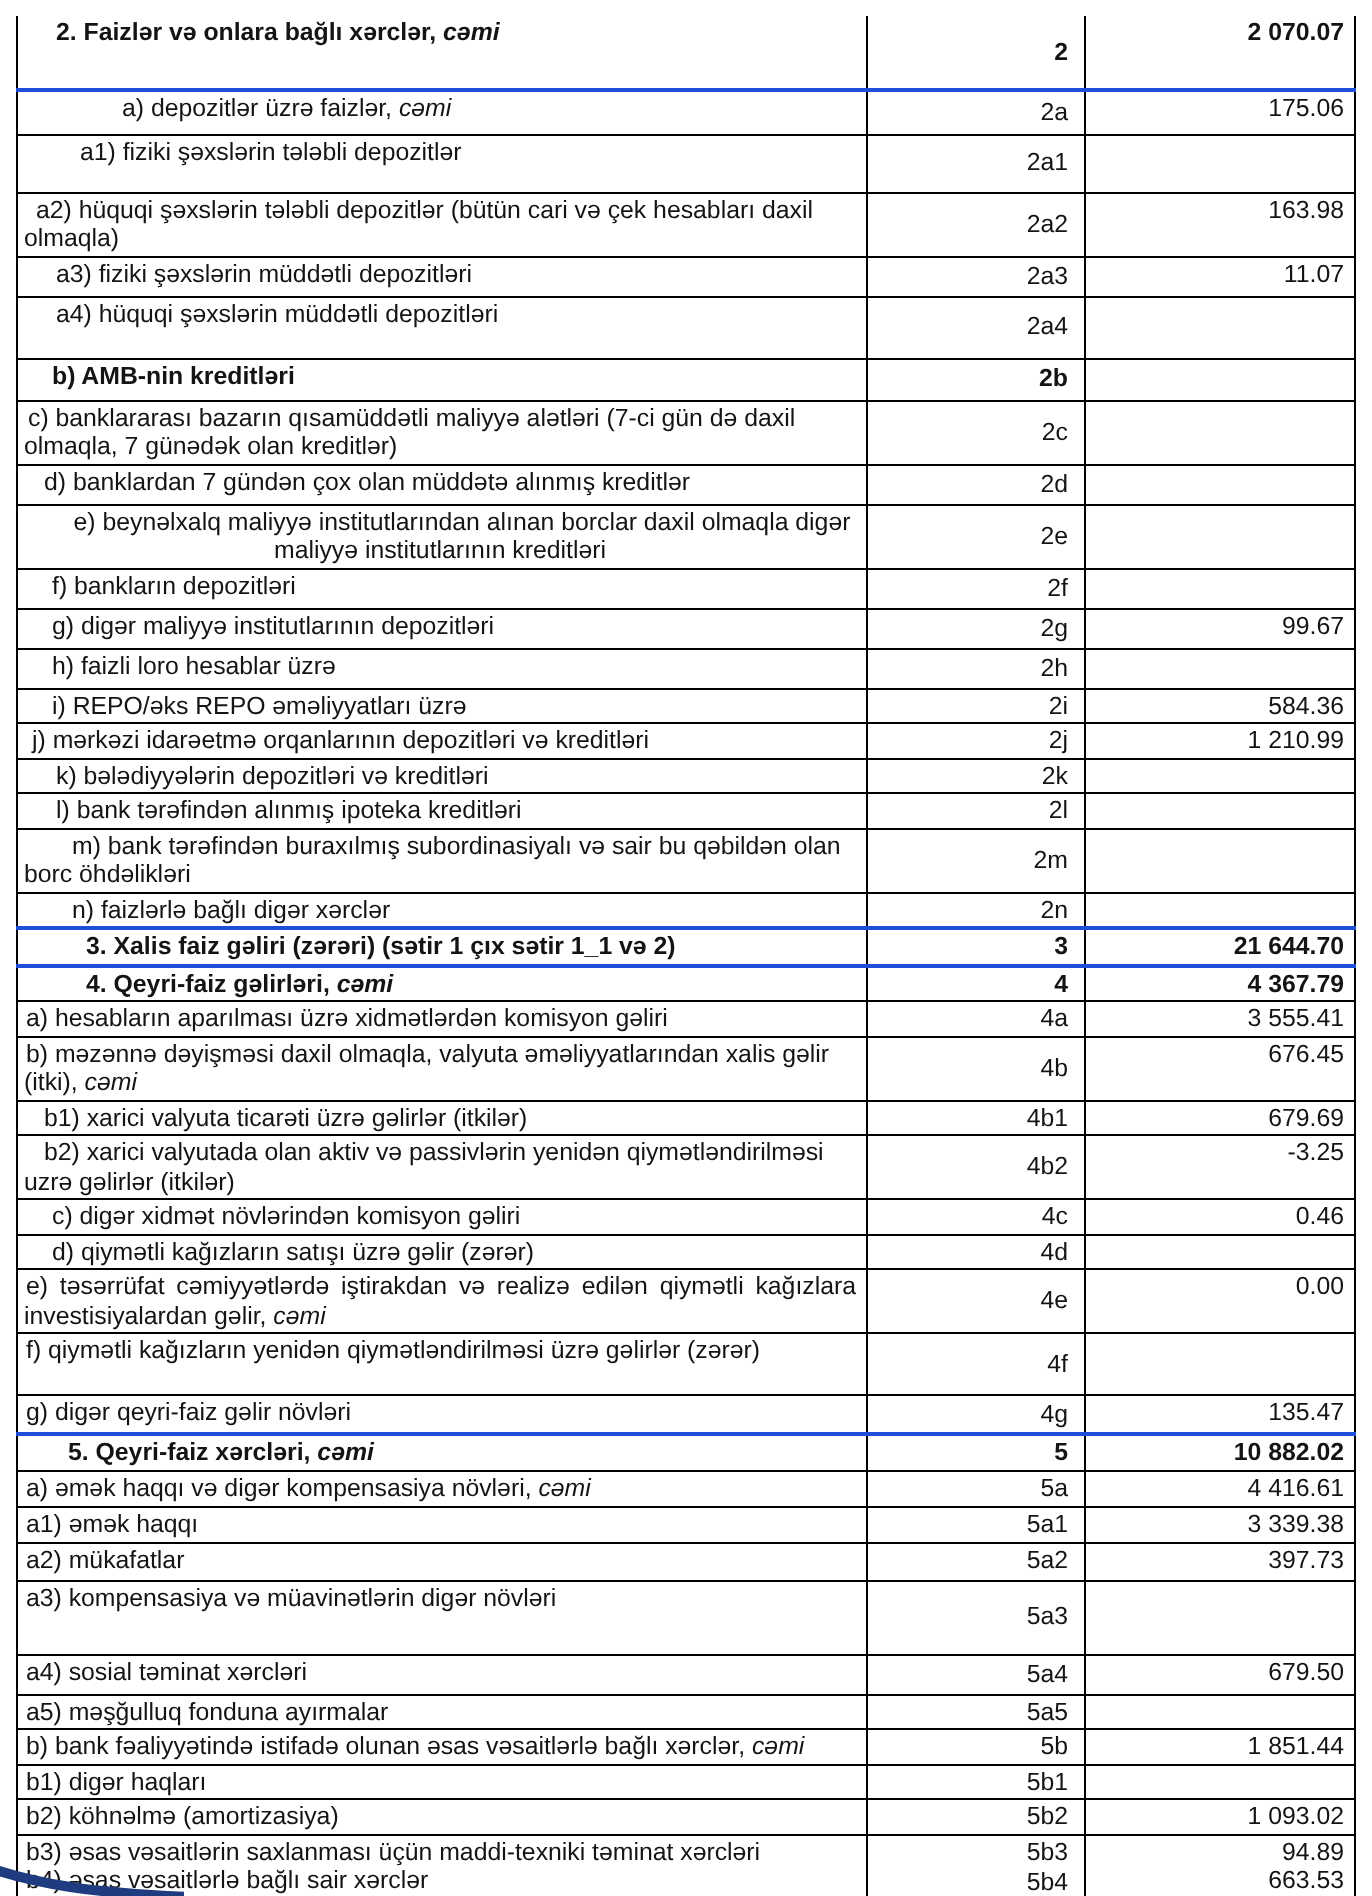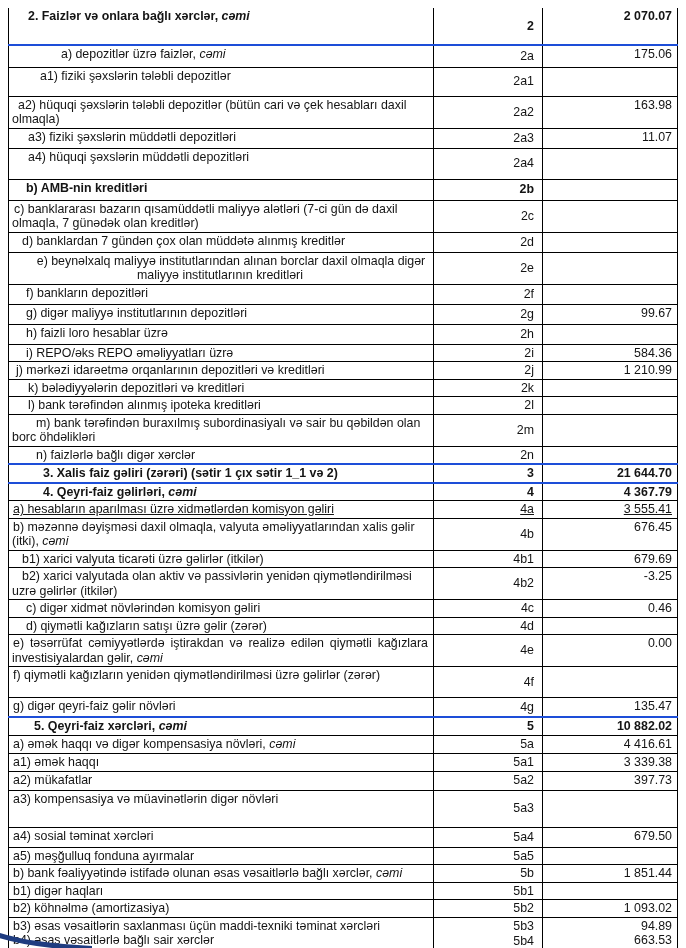--- a/index.html
+++ b/index.html
@@ -286,21 +286,21 @@
         <td class="desc">
           <div class="dline" style="text-indent: 10px;"><span>4. Qeyri-faiz gəlirləri, </span><span class="it">cəmi</span></div>
         </td>
         <td class="code">
           <div>4</div>
         </td>
         <td class="val">
           <div>4 367.79</div>
         </td>
       </tr>
-      <tr style="height: 15px; text-decoration: underline;">
+      <tr style="height: 15px;">
         <td class="desc">
           <div class="dline" style="text-indent: 1px;"><span>a) hesabların aparılması üzrə xidmətlərdən komisyon gəliri</span></div>
         </td>
         <td class="code">
           <div>4a</div>
         </td>
         <td class="val">
           <div>3 555.41</div>
         </td>
       </tr>

